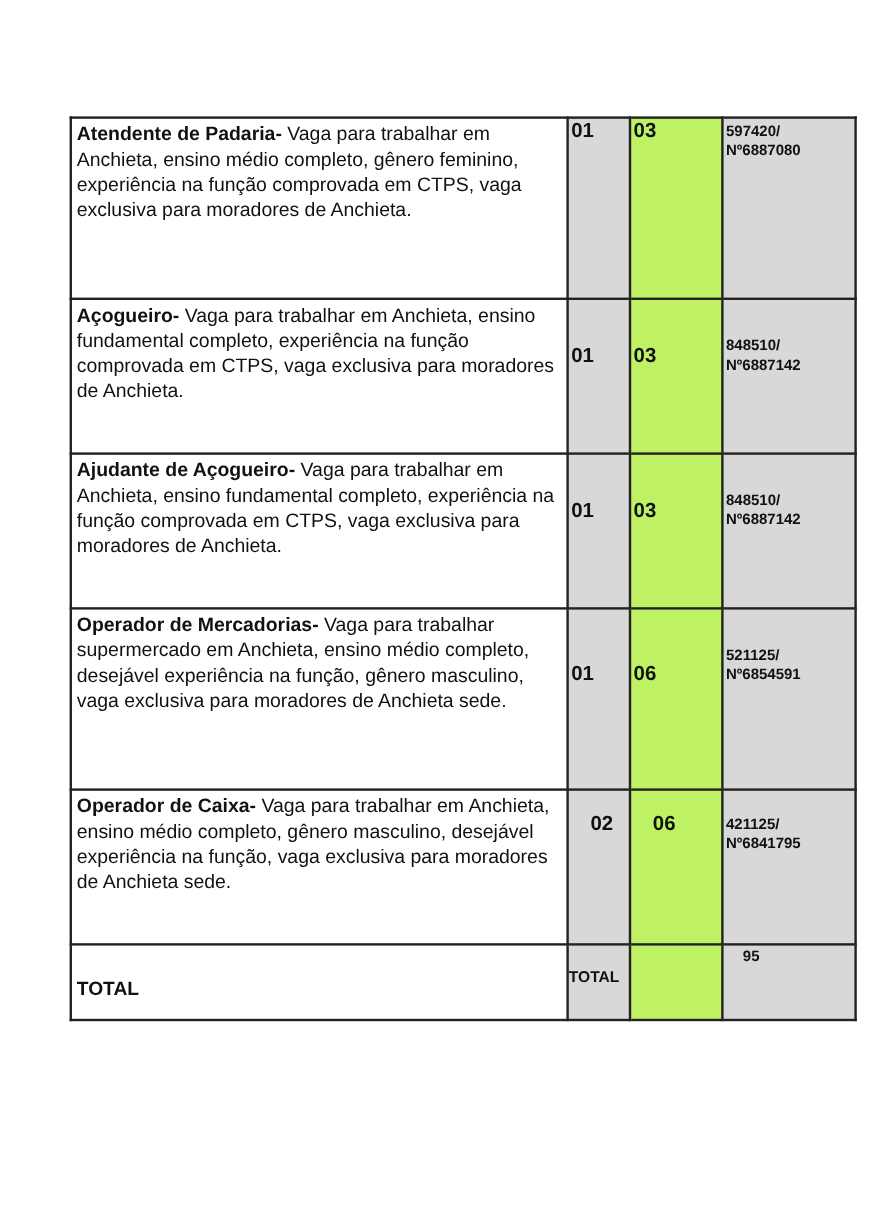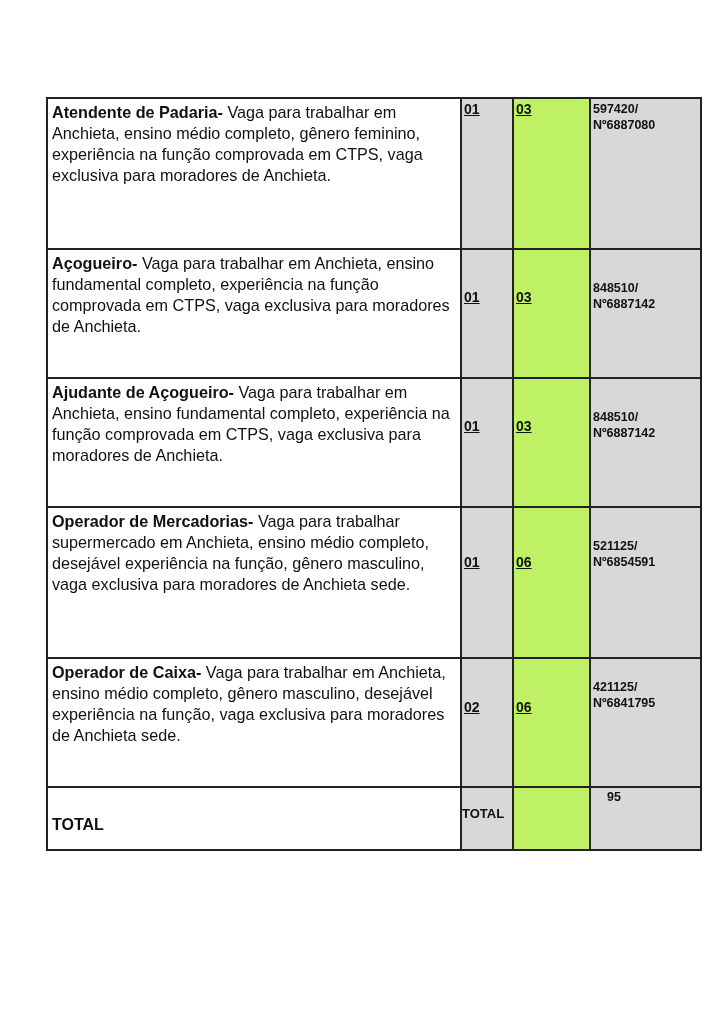--- a/index.html
+++ b/index.html
@@ -1,40 +1,40 @@
 <!DOCTYPE html>
 <html><head>
 <meta charset="utf-8">
 <style>
   html, body { margin: 0; padding: 0; background: #ffffff; }
   body { width: 724px; height: 1024px; position: relative; overflow: hidden;
          font-family: "Liberation Sans", sans-serif; color: #111; }
   .page { position: absolute; left: 0; top: 0; width: 724px; height: 1024px; background: #fff; }
   table.jobs {
-    position: absolute; left: 46px; top: 97px;
+    position: absolute; left: 58px; top: 97px;
     border-collapse: collapse; table-layout: fixed;
     width: 648px;
   }
   table.jobs td {
     border: 2px solid #222;
     vertical-align: top;
     padding: 0;
   }
   td.desc { width: 404px; background: #fff; padding: 3px 4px 0 4px !important;
             font-size: 16.2px; line-height: 21px; }
   td.c2 { width: 50px; background: #d8d8d8; }
   td.c3 { width: 75px; background: #bef264; }
   td.c4 { width: 109px; background: #d8d8d8; }
-  .num { font-weight: bold; font-size: 14px; line-height: 16px; padding: 2px 2px 0 2px; display: block; text-decoration: underline; }
+  .num { font-weight: bold; font-size: 17px; line-height: 16px; padding: 2px 2px 0 2px; display: block; }
   .code { font-weight: bold; font-size: 12.5px; line-height: 16px; padding: 2px 2px 0 2px; display: block; }
   .mid .num { padding-top: 39px; }
   .mid .code { padding-top: 30px; }
   .mid2 .num { padding-top: 46px; }
   .mid2 .code { padding-top: 30px; }
-  .mid3 .num { padding-top: 40px; }
+  .mid3 .num { padding-top: 20px; margin-left: 16px; }
   .mid3 .code { padding-top: 20px; }
   .title { font-weight: bold; }
   tr.r1 td { height: 146px; }
   tr.r2 td { height: 124px; margin-left: 48px; }
   tr.r3 td { height: 124px; margin-top: 36px; }
   tr.r4 td { height: 146px; }
   tr.r5 td { height: 124px; }
   tr.rt td { height: 58px; }
   .total-label { font-weight: bold; font-size: 16px; display: block; padding-top: 23px; }
   .total-mid { font-weight: bold; font-size: 13px; display: block; padding-top: 18px; padding-left: 0; }

